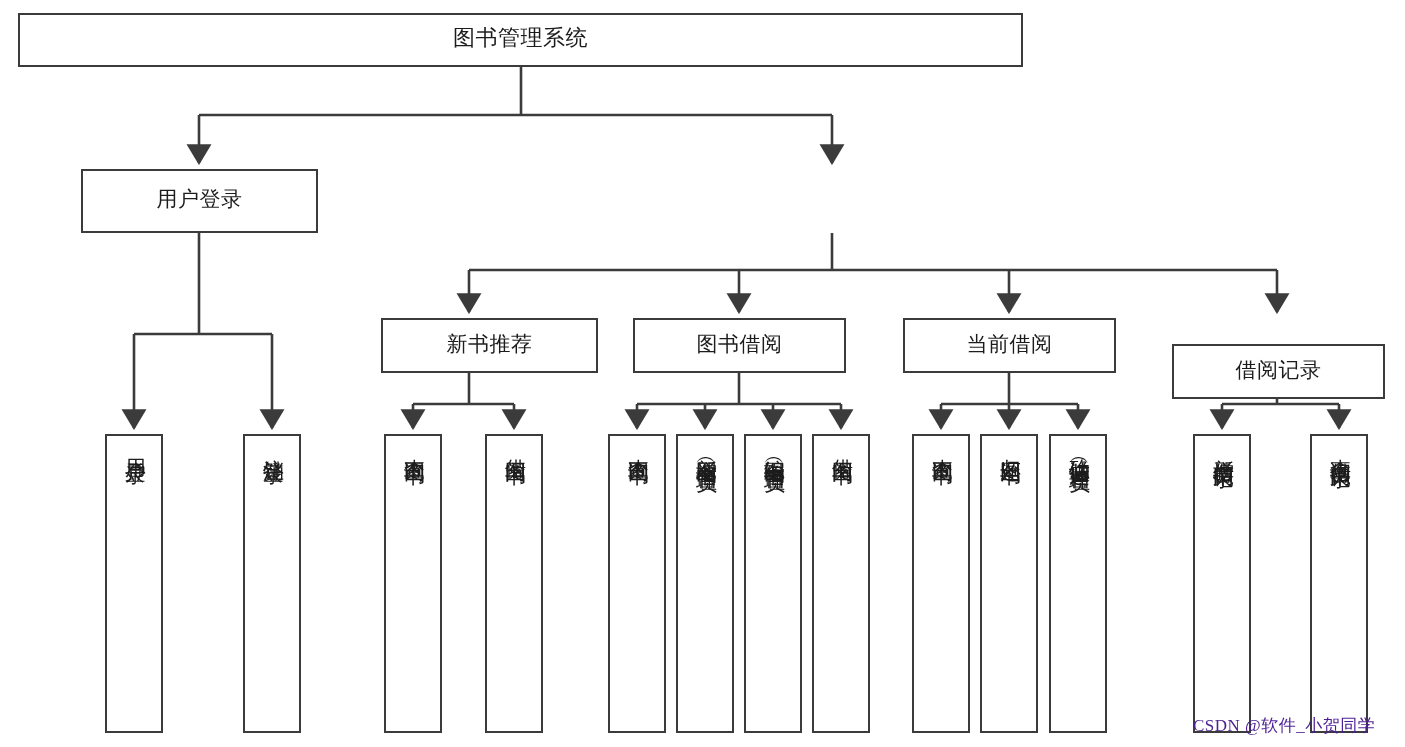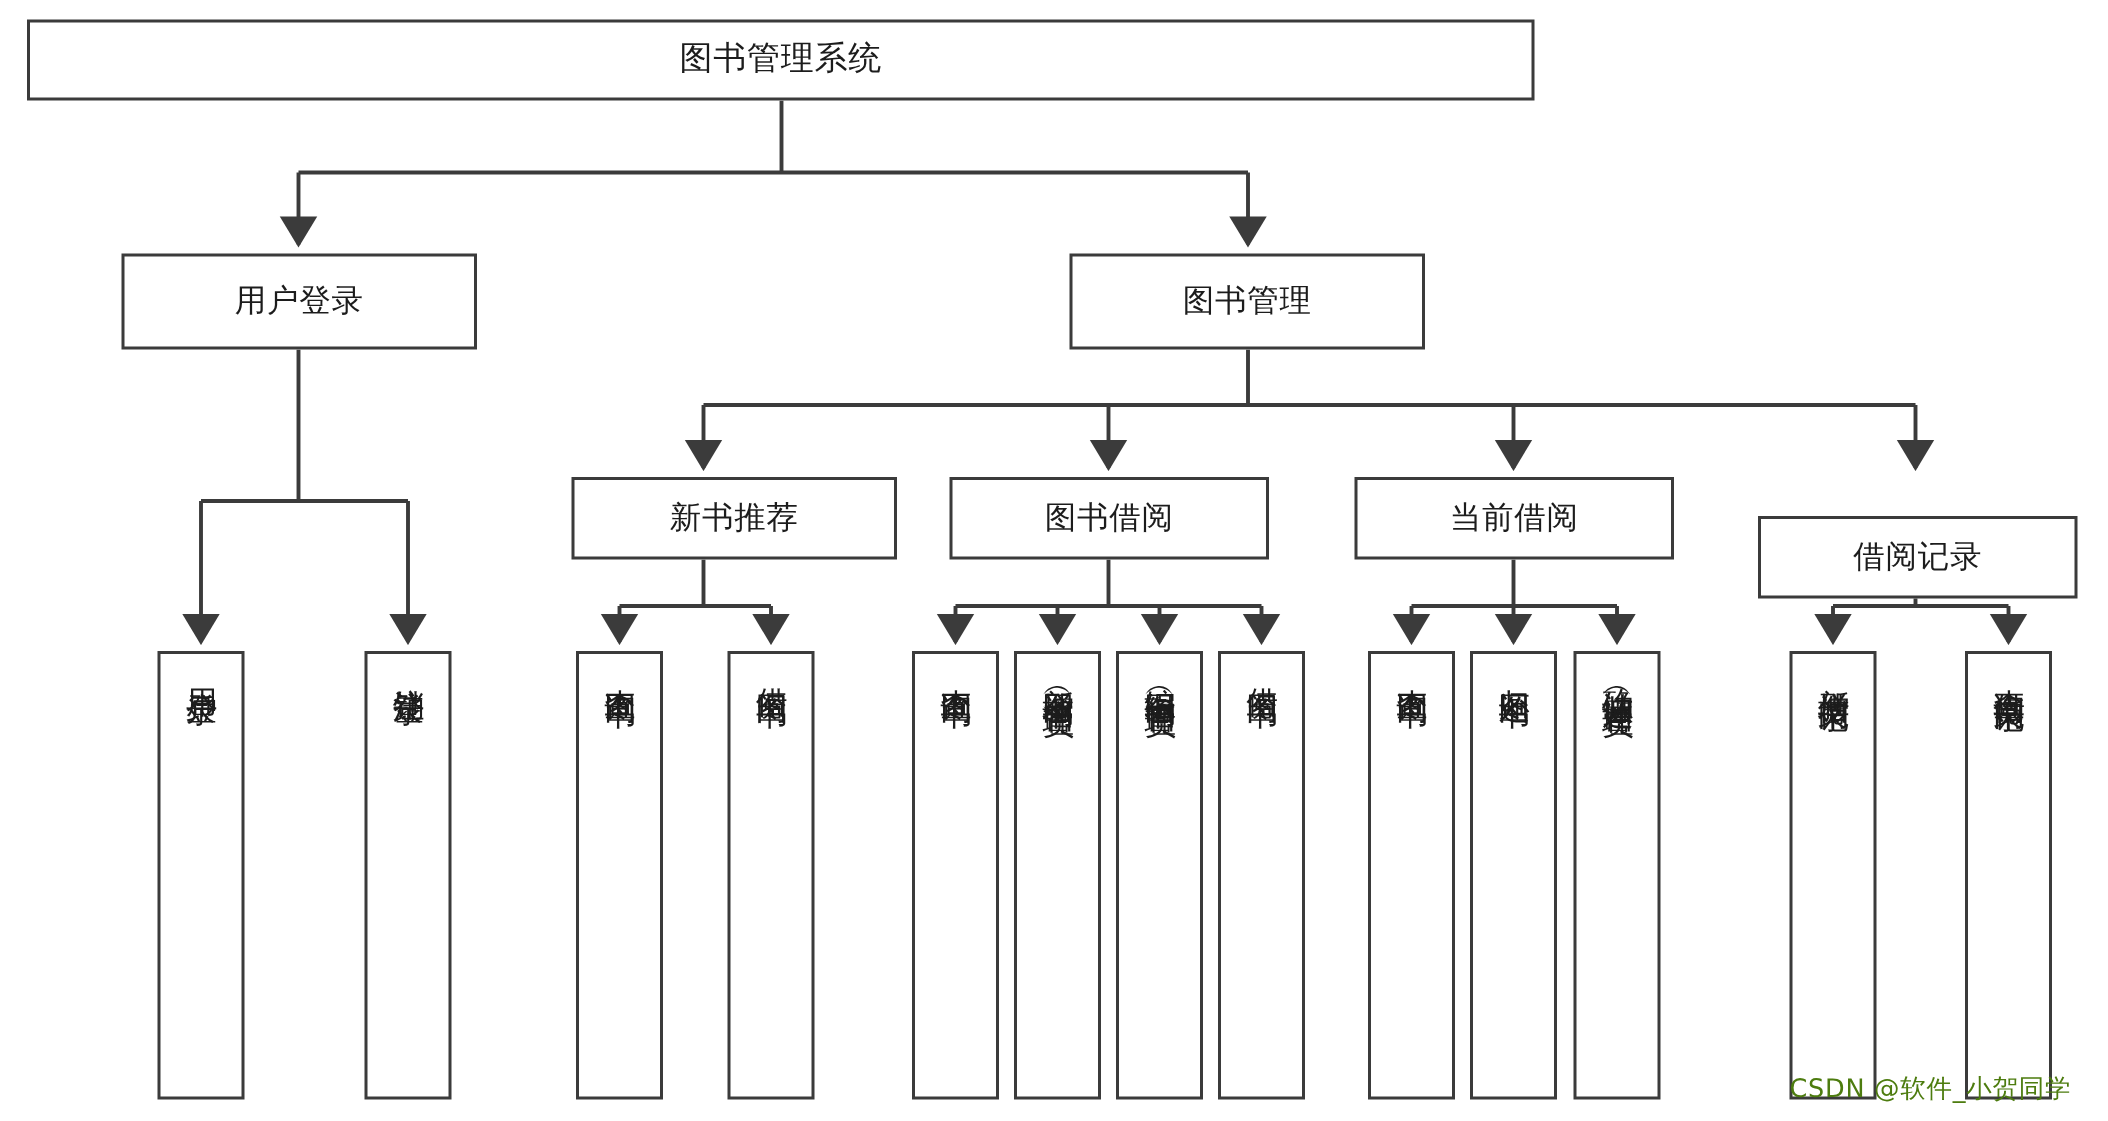--- a/index.html
+++ b/index.html
@@ -32,20 +32,21 @@
     display: flex;
     align-items: center;
     justify-content: center;
     color: #1c1c1c;
   }
   .node-label {
     display: block;
     text-align: left;
     line-height: 1.12;
     white-space: nowrap;
+    font-family: Liberation Mono, monospace;
   }
   .node.horizontal .node-label {
     font-size: 21px;
     letter-spacing: 0.5px;
   }
   .node.vertical {
     align-items: flex-start;
     padding-top: 6px;
   }
   .node.vertical .node-label {
@@ -56,23 +57,24 @@
     line-height: 1;
   }
   .node.root .node-label {
     font-size: 22px;
   }
   .watermark {
     position: absolute;
     left: 1193px;
     top: 714px;
     font-size: 17px;
-    color: #4d7c0f;
+    color: #4c1d95;
     white-space: nowrap;
     letter-spacing: 0.5px;
+    font-family: Liberation Serif, serif;
   }
 </style>
 </head>
 <body>
 
 <div id="canvas">
 
   <svg id="edges" viewBox="0 0 1405 747" xmlns="http://www.w3.org/2000/svg">
     <defs>
       <marker id="arrow" viewBox="0 0 10 12" refX="9" refY="6" markerWidth="8" markerHeight="10" orient="auto-start-reverse">
@@ -123,23 +125,20 @@
     </g>
   </svg>
 
   <div class="node horizontal root" style="left:18px; top:13px; width:1005px; height:54px;">
     <span class="node-label">图书管理系统</span>
   </div>
 
   <div class="node horizontal" style="left:81px; top:169px; width:237px; height:64px;">
     <span class="node-label">用户登录</span>
   </div>
-  <div class="node horizontal" style="left:713px; top:169px; width:237px; height:64px;">
-    <span class="node-label">图书管理</span>
-  </div>
 
   <div class="node horizontal" style="left:361px; top:318px; width:217px; height:55px;margin-left:20px;">
     <span class="node-label">新书推荐</span>
   </div>
   <div class="node horizontal" style="left:903px; top:318px; width:213px; height:55px;">
     <span class="node-label">当前借阅</span>
   </div>
   <div class="node horizontal" style="left:633px; top:318px; width:213px; height:55px;">
     <span class="node-label">图书借阅</span>
   </div>

